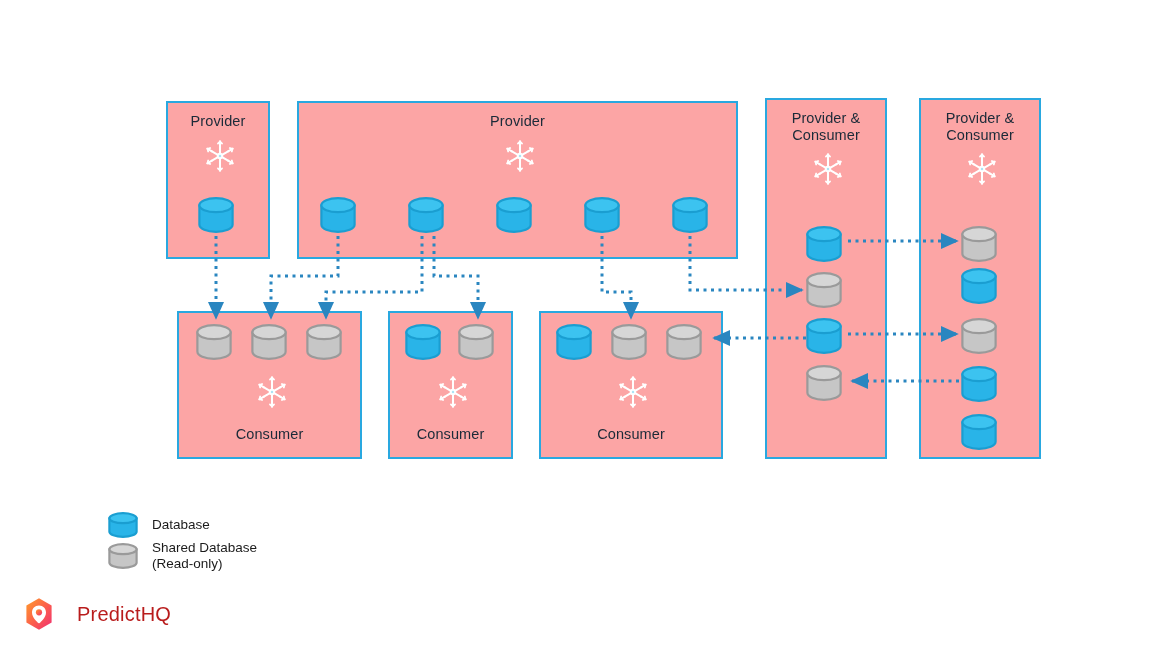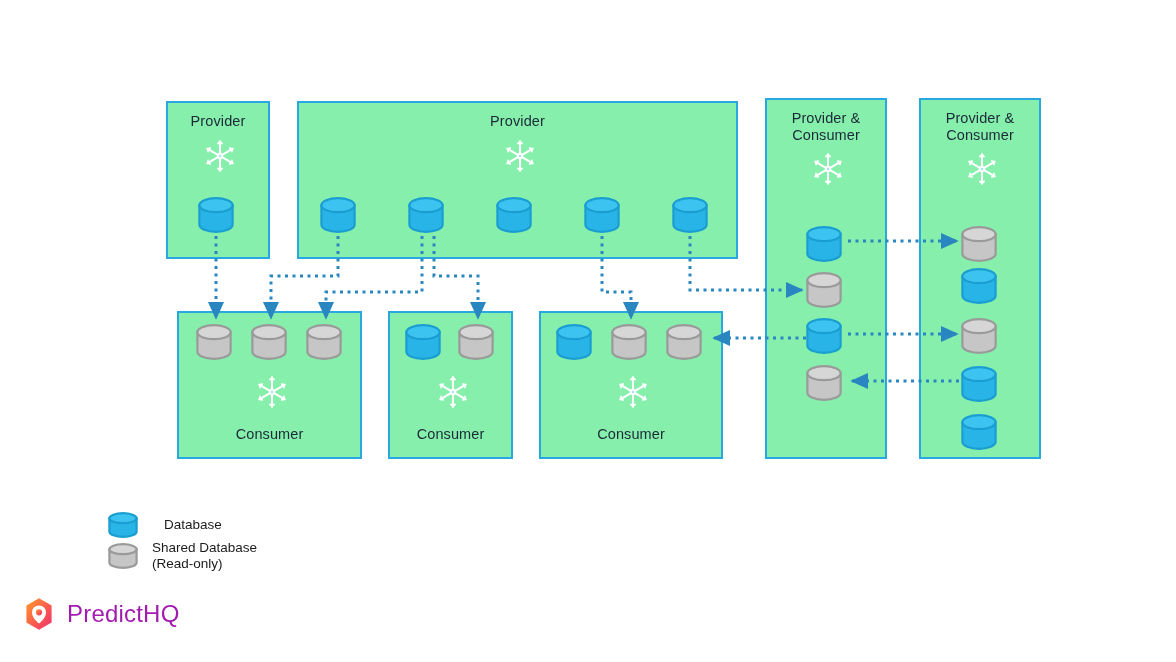--- a/index.html
+++ b/index.html
@@ -1,28 +1,28 @@
 <!DOCTYPE html>
 <html><head>
 <meta charset="utf-8">
 <style>
   html,body{margin:0;padding:0;background:#ffffff;}
   body{width:1176px;height:662px;font-family:"Liberation Sans","DejaVu Sans",sans-serif;overflow:hidden;}
   #stage{position:relative;width:1176px;height:662px;background:#ffffff;}
-  .box{position:absolute;background:#86efac;border:2px solid #29a8e0;box-sizing:border-box;}
+  .box{position:absolute;background:#fca5a5;border:2px solid #29a8e0;box-sizing:border-box;}
   .box-title{position:absolute;left:0;right:0;text-align:center;color:#1b2a38;font-size:14.5px;line-height:17px;letter-spacing:.1px;white-space:pre-line;}
   .sf{position:absolute;width:34px;height:34px;}
   .db{position:absolute;}
   svg.conn{position:absolute;left:0;top:0;width:1176px;height:662px;pointer-events:none;overflow:visible;}
   .legend{position:absolute;}
   .legend-row{position:absolute;display:flex;align-items:center;}
   .legend-ic{position:relative;width:30px;height:26px;flex:0 0 auto;}
   .legend-tx{margin-left:14px;color:#1b1b1b;font-size:13.5px;line-height:16px;white-space:pre-line;}
   .brand{position:absolute;left:22px;top:597px;display:flex;align-items:center;}
-  .brand-name{margin-left:11px;font-size:24px;color:#a21caf;letter-spacing:.2px;}
+  .brand-name{margin-left:21px;font-size:20px;color:#b91c1c;letter-spacing:.2px;}
 </style>
 </head>
 <body>
 
 <div id="stage">
 
   <div id="boxes">
       <div class="box" style="left: 166px; top: 101px; width: 104px; height: 158px;">
         <div class="box-title" style="top: 10px;">Provider</div>
         <div class="sf" style="left: 35px; top: 36px;"><svg width="34" height="34" viewBox="0 0 100 100" aria-hidden="true">
@@ -405,21 +405,21 @@
           <path d="M1.4,8.2 L1.4,27.8 A16.6,7 0 0 0 34.6,27.8 L34.6,8.2 Z" fill="#c6c6c6" stroke="#9a9a9a" stroke-width="2.2" stroke-linejoin="round"></path>
           <ellipse cx="18" cy="8.2" rx="16.6" ry="7" fill="#d6d6d6" stroke="#9a9a9a" stroke-width="2.2"></ellipse>
         </svg></div>
       <div class="db" style="left: 666px; top: 324px; width: 36px; height: 36px;"><svg width="36" height="36" viewBox="0 0 36 36" aria-hidden="true">
           <path d="M1.4,8.2 L1.4,27.8 A16.6,7 0 0 0 34.6,27.8 L34.6,8.2 Z" fill="#c6c6c6" stroke="#9a9a9a" stroke-width="2.2" stroke-linejoin="round"></path>
           <ellipse cx="18" cy="8.2" rx="16.6" ry="7" fill="#d6d6d6" stroke="#9a9a9a" stroke-width="2.2"></ellipse>
         </svg></div>
     </div>
 
   <div class="legend" style="left:108px;top:512px;width:320px;height:70px;">
-    <div class="legend-row" id="legend-row-0" style="left:0;top:0;gap:12px;">
+    <div class="legend-row" id="legend-row-0" style="left:0;top:0;">
       <span class="legend-ic"><svg width="30" height="26" viewBox="0 0 30 26" aria-hidden="true">
             <path d="M1.4,6.2 L1.4,19.8 A13.6,5 0 0 0 28.6,19.8 L28.6,6.2 Z" fill="#29b4e8" stroke="#1a9ed1" stroke-width="2.2" stroke-linejoin="round"></path>
             <ellipse cx="15" cy="6.2" rx="13.6" ry="5" fill="#3cc3f0" stroke="#1a9ed1" stroke-width="2.2"></ellipse>
           </svg></span>
       <span class="legend-tx">Database</span>
     </div>
     <div class="legend-row" id="legend-row-1" style="left:0;top:28px;">
       <span class="legend-ic"><svg width="30" height="26" viewBox="0 0 30 26" aria-hidden="true">
             <path d="M1.4,6.2 L1.4,19.8 A13.6,5 0 0 0 28.6,19.8 L28.6,6.2 Z" fill="#c6c6c6" stroke="#9a9a9a" stroke-width="2.2" stroke-linejoin="round"></path>
             <ellipse cx="15" cy="6.2" rx="13.6" ry="5" fill="#d6d6d6" stroke="#9a9a9a" stroke-width="2.2"></ellipse>

